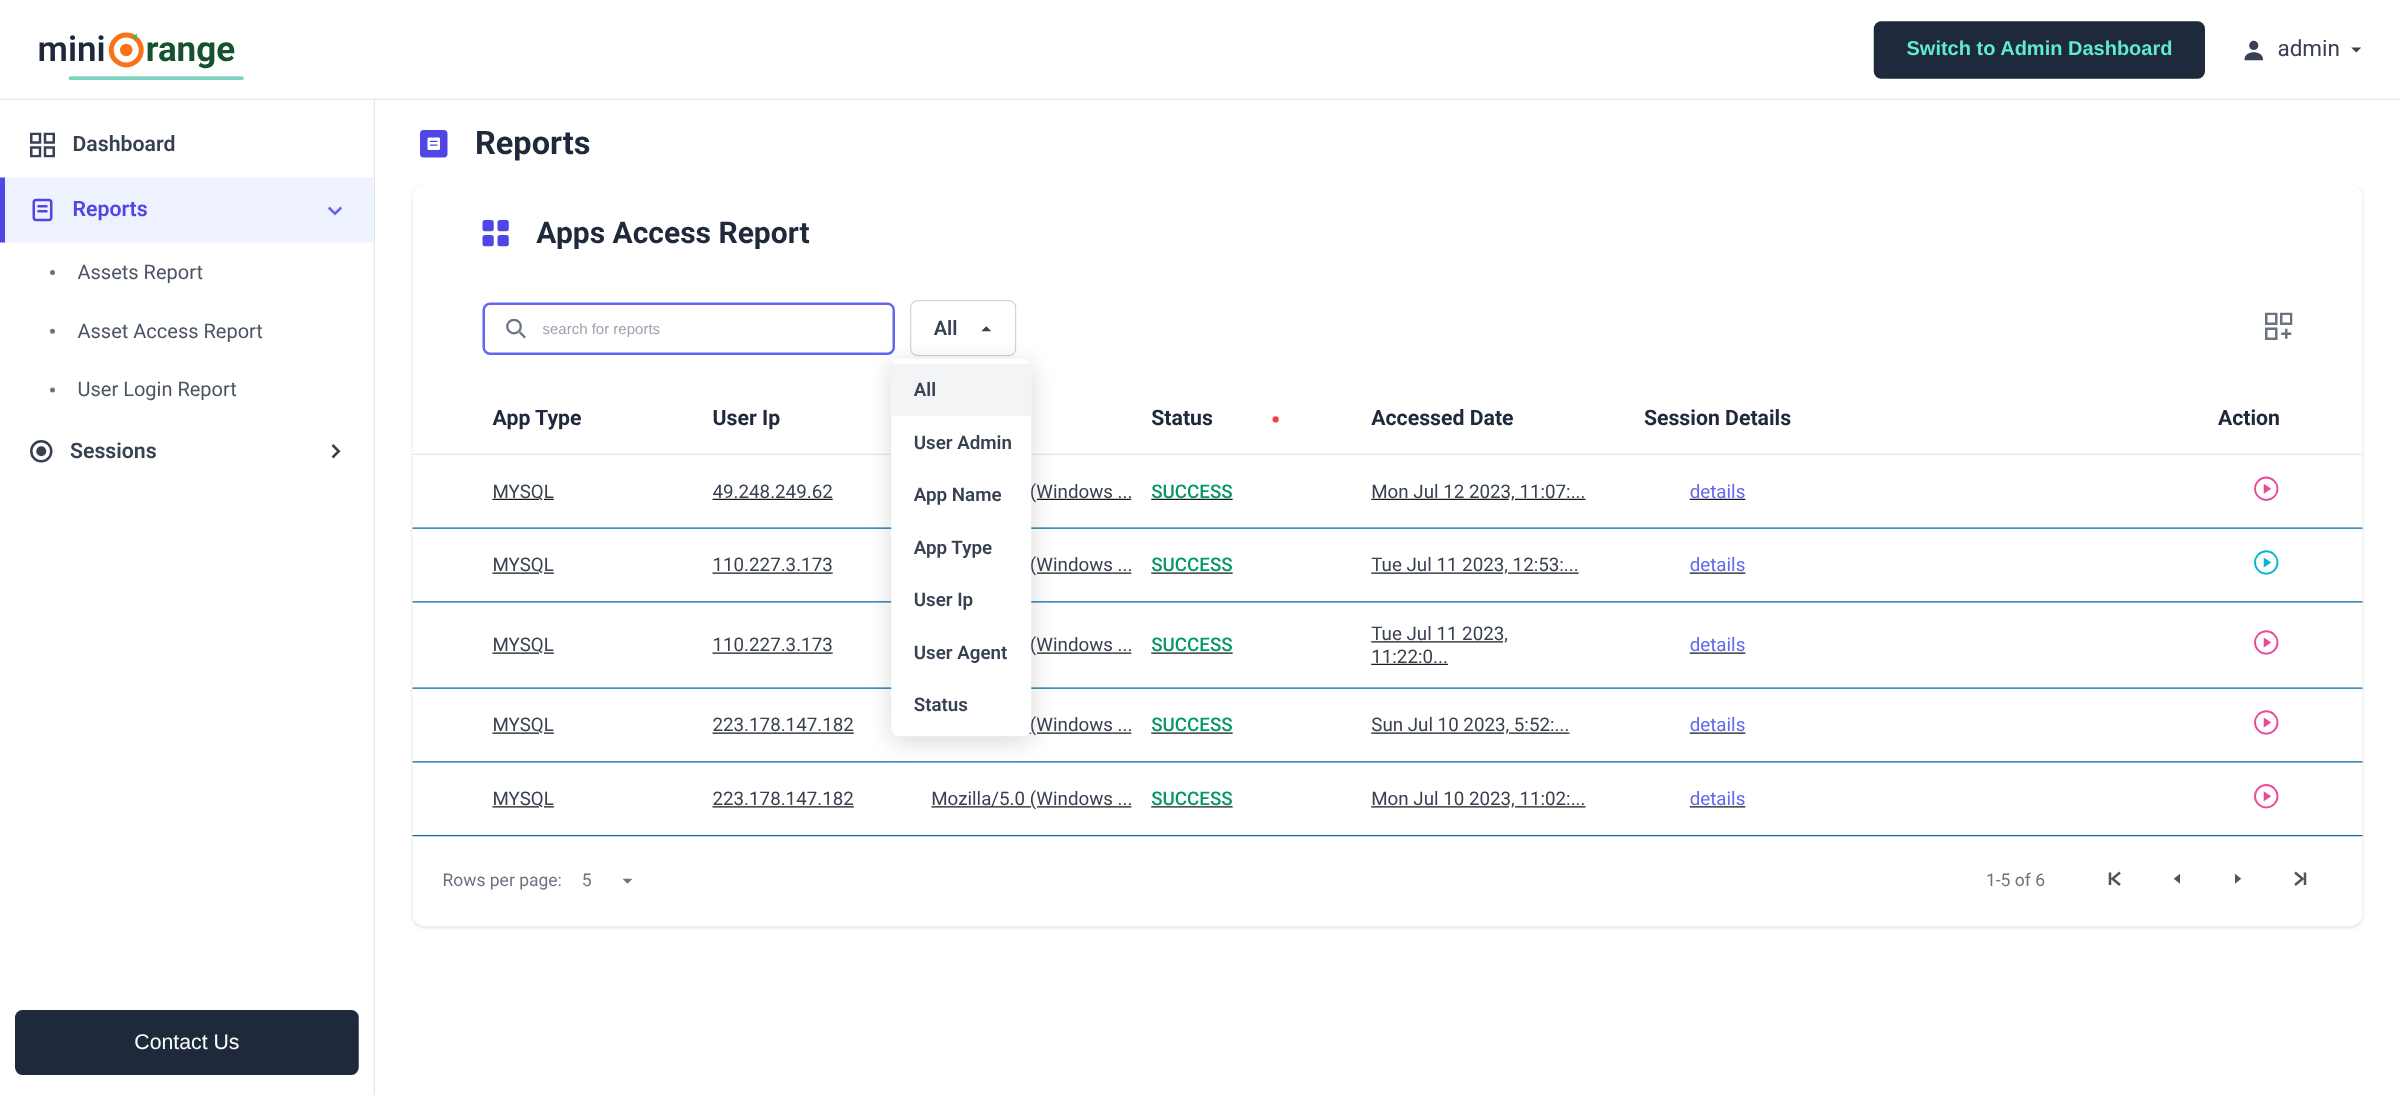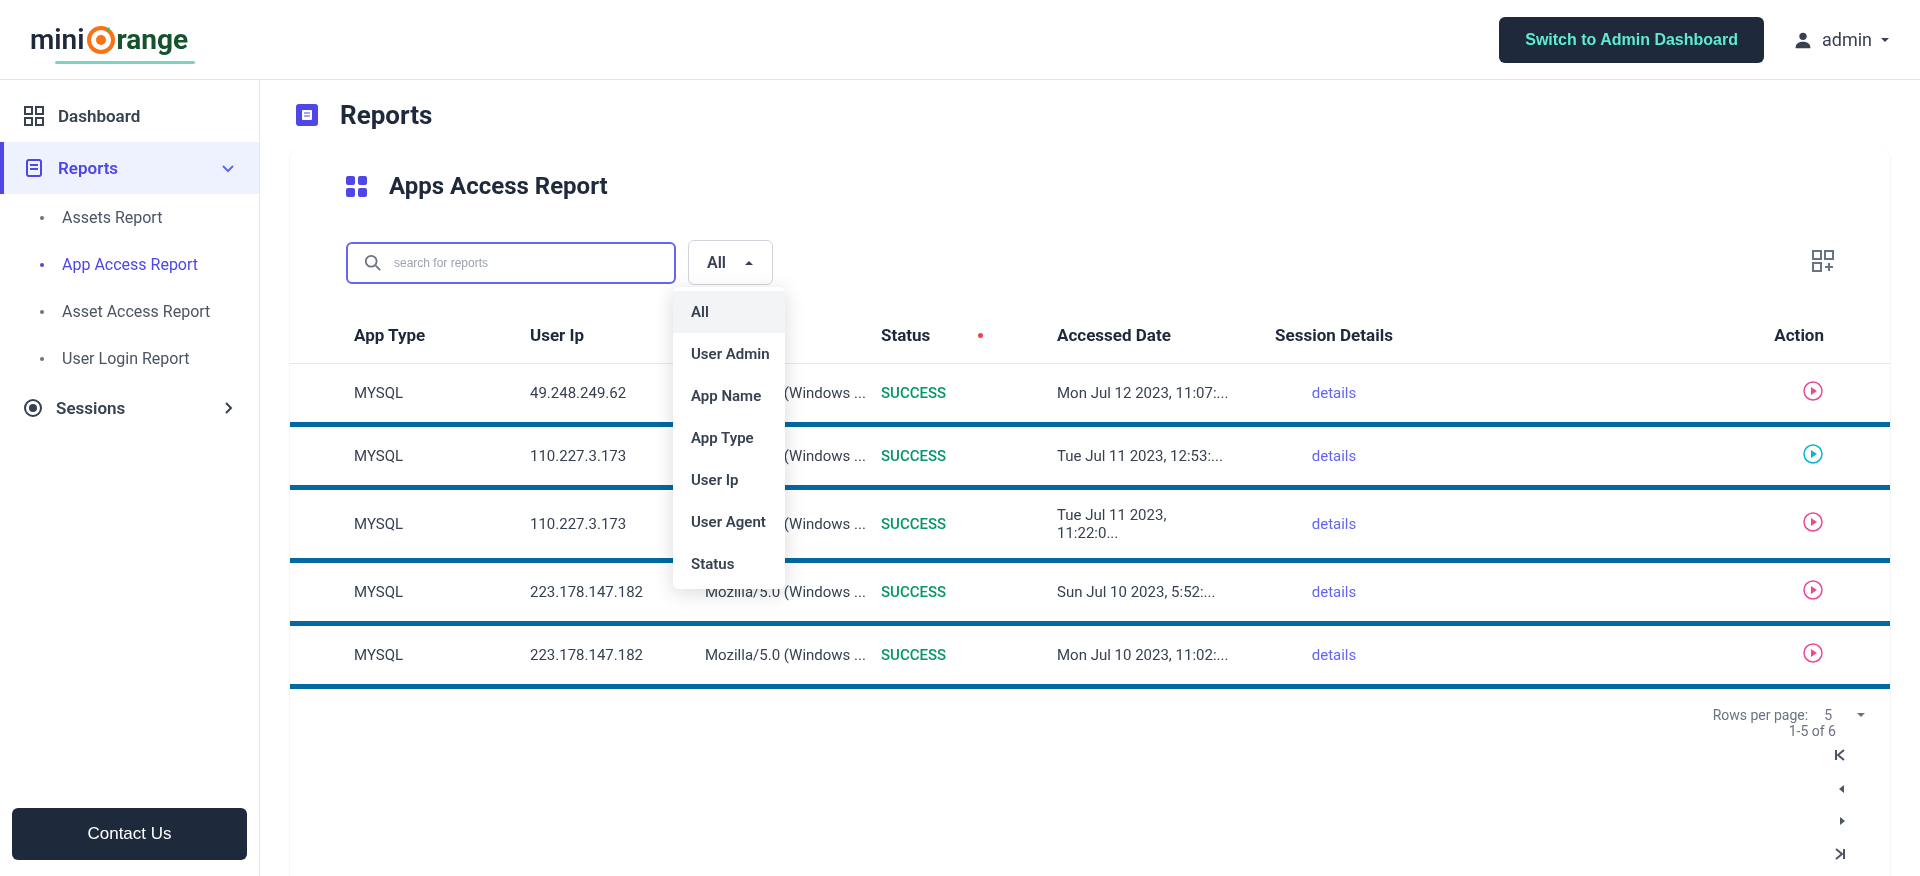--- a/index.html
+++ b/index.html
@@ -66,21 +66,21 @@
   }
   
   
   .layout {
     display: flex;
     height: calc(100% - 80px);
   }
   
   
   .sidebar {
-    width: 260px;
+    width: 300px;
     border-right: 1px solid #e5e5e5;
     padding-top: 10px;
     background: #ffffff;
     position: relative;
     height: 100%;
   }
   .nav-item {
     display: flex;
     align-items: center;
     gap: 14px;
@@ -288,21 +288,22 @@
     font-size: 17px;
     font-weight: 700;
     color: #1e293b;
     display: flex;
     align-items: center;
     gap: 8px;
   }
   .tbody .tr {
     display: flex;
     padding: 0 56px;
-    border-bottom: 5px solid #0369a1;
+    border-bottom: 1px solid #0369a1;
+    text-decoration: underline;
   }
   .td {
     padding: 16px 8px;
     font-size: 15px;
     color: #374151;
     display: flex;
     align-items: center;
   }
   .col-apptype { width: 176px; }
   .col-userip  { width: 175px; }
@@ -311,25 +312,24 @@
   .col-date    { width: 190px; }
   .col-details { width: 190px; justify-content: center; }
   .col-action  { flex: 1; justify-content: flex-end; padding-right: 10px; }
   .success { color: #059669; font-weight: 500; }
   .details-link { color: #6366f1; cursor: pointer; }
   .action-icon { cursor: pointer; }
   .red-dot { width: 5px; height: 5px; background: #ef4444; border-radius: 50%; margin-left: 40px; }
   
   .pagination {
     display: flex;
-    align-items: flex-end;
+    align-items: center;
     padding: 18px 24px;
     font-size: 14px;
     color: #6b7280;
-    flex-direction: column;
   }
   .pagination .spacer { flex: 1; }
   .page-size {
     display: flex;
     align-items: center;
     gap: 16px;
   }
   .page-info { margin-right: 30px; }
   .page-btn {
     padding: 8px;
@@ -389,24 +389,20 @@
       </svg>
       <span>Reports</span>
       <svg class="chevron" width="14" height="14" viewBox="0 0 14 14">
         <path d="M2 5l5 5 5-5" fill="none" stroke="#6366f1" stroke-width="2"></path>
       </svg>
     </div>
     <div class="subnav">
       <div class="subnav-item">
           <span class="bullet"></span>
           <span>Assets Report</span>
-        </div>
-      <div class="subnav-item active">
-          <span class="bullet"></span>
-          <span>App Access Report</span>
         </div>
       <div class="subnav-item">
           <span class="bullet"></span>
           <span>Asset Access Report</span>
         </div>
       <div class="subnav-item">
           <span class="bullet"></span>
           <span>User Login Report</span>
         </div>
     </div>

